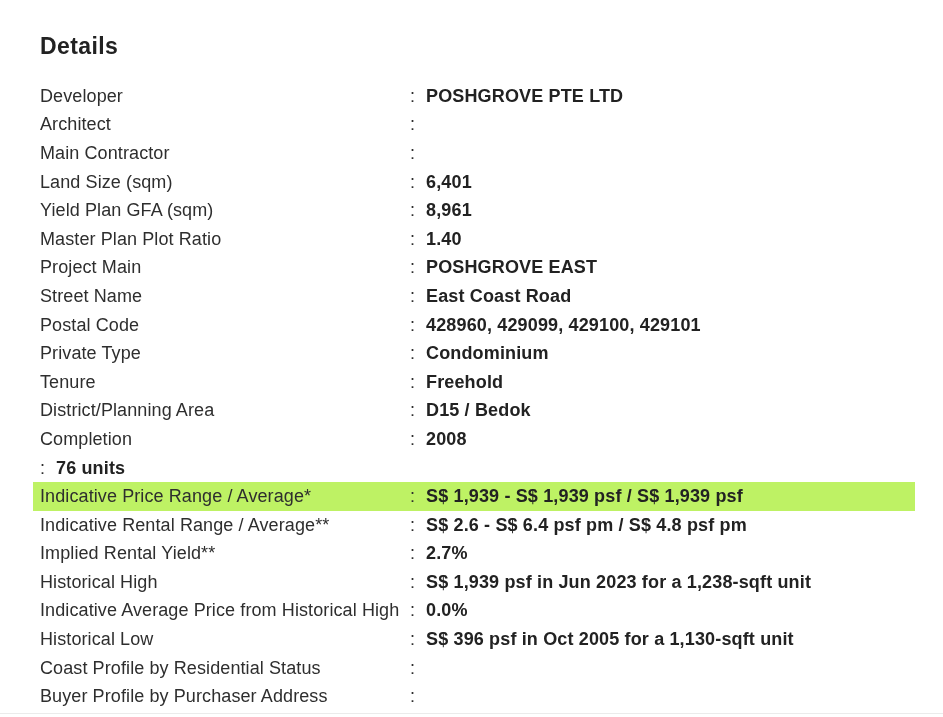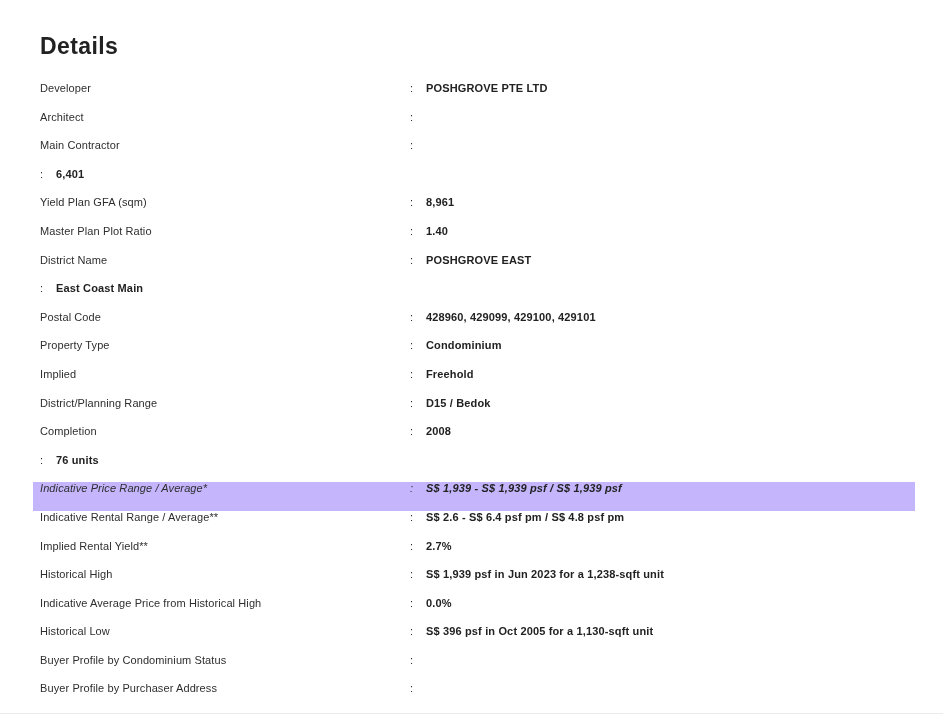--- a/index.html
+++ b/index.html
@@ -23,23 +23,23 @@
     font-weight: 700;
     color: #222222;
     letter-spacing: 0.4px;
     margin: 0 0 20px 0;
   }
   .rows {
     display: block;
   }
   .row {
     display: flex;
-    align-items: flex-start;
+    align-items: center;
     height: 28.6px;
-    font-size: 11px;
+    font-size: 18px;
     margin-left: -7px;
     padding-left: 7px;
     width: 882px;
   }
   .label {
     flex: 0 0 370px;
     width: 370px;
     font-weight: 400;
     color: #2e2e2e;
     letter-spacing: 0.1px;
@@ -83,83 +83,85 @@
     <span class="label">Architect</span>
     <span class="colon">:</span>
   </div>
 
   <div class="row">
     <span class="label">Main Contractor</span>
     <span class="colon">:</span>
   </div>
 
   <div class="row">
+    <span class="label">Land Size (sqm)</span>
     <span class="colon">:</span>
     <span class="value">6,401</span>
   </div>
 
   <div class="row">
     <span class="label">Yield Plan GFA (sqm)</span>
     <span class="colon">:</span>
     <span class="value">8,961</span>
   </div>
 
   <div class="row">
     <span class="label">Master Plan Plot Ratio</span>
     <span class="colon">:</span>
     <span class="value">1.40</span>
   </div>
 
   <div class="row">
-    <span class="label">District Name</span>
+    <span class="label">Project Main</span>
     <span class="colon">:</span>
     <span class="value">POSHGROVE EAST</span>
   </div>
 
   <div class="row">
-    <span class="colon">:</span>
-    <span class="value">East Coast Main</span>
+    <span class="label">Street Name</span>
+    <span class="colon">:</span>
+    <span class="value">East Coast Road</span>
   </div>
 
   <div class="row">
     <span class="label">Postal Code</span>
     <span class="colon">:</span>
     <span class="value">428960, 429099, 429100, 429101</span>
   </div>
 
   <div class="row">
-    <span class="label">Property Type</span>
+    <span class="label">Private Type</span>
     <span class="colon">:</span>
     <span class="value">Condominium</span>
   </div>
 
   <div class="row">
-    <span class="label">Implied</span>
+    <span class="label">Tenure</span>
     <span class="colon">:</span>
     <span class="value">Freehold</span>
   </div>
 
   <div class="row">
-    <span class="label">District/Planning Range</span>
+    <span class="label">District/Planning Area</span>
     <span class="colon">:</span>
     <span class="value">D15 / Bedok</span>
   </div>
 
   <div class="row">
     <span class="label">Completion</span>
     <span class="colon">:</span>
     <span class="value">2008</span>
   </div>
 
   <div class="row">
     <span class="colon">:</span>
     <span class="value">76 units</span>
   </div>
 
-  <div class="row" style="background: #c4b5fd; font-style: italic;">
+  <div class="row" style="background: #bef264;">
     <span class="label">Indicative Price Range / Average*</span>
     <span class="colon">:</span>
     <span class="value">S$ 1,939 - S$ 1,939 psf / S$ 1,939 psf</span>
   </div>
 
   <div class="row">
     <span class="label">Indicative Rental Range / Average**</span>
     <span class="colon">:</span>
     <span class="value">S$ 2.6 - S$ 6.4 psf pm / S$ 4.8 psf pm</span>
   </div>
@@ -182,21 +184,21 @@
     <span class="value">0.0%</span>
   </div>
 
   <div class="row">
     <span class="label">Historical Low</span>
     <span class="colon">:</span>
     <span class="value">S$ 396 psf in Oct 2005 for a 1,130-sqft unit</span>
   </div>
 
   <div class="row">
-    <span class="label">Buyer Profile by Condominium Status</span>
+    <span class="label">Coast Profile by Residential Status</span>
     <span class="colon">:</span>
   </div>
 
   <div class="row">
     <span class="label">Buyer Profile by Purchaser Address</span>
     <span class="colon">:</span>
   </div>
 </div>
 </div>
 

